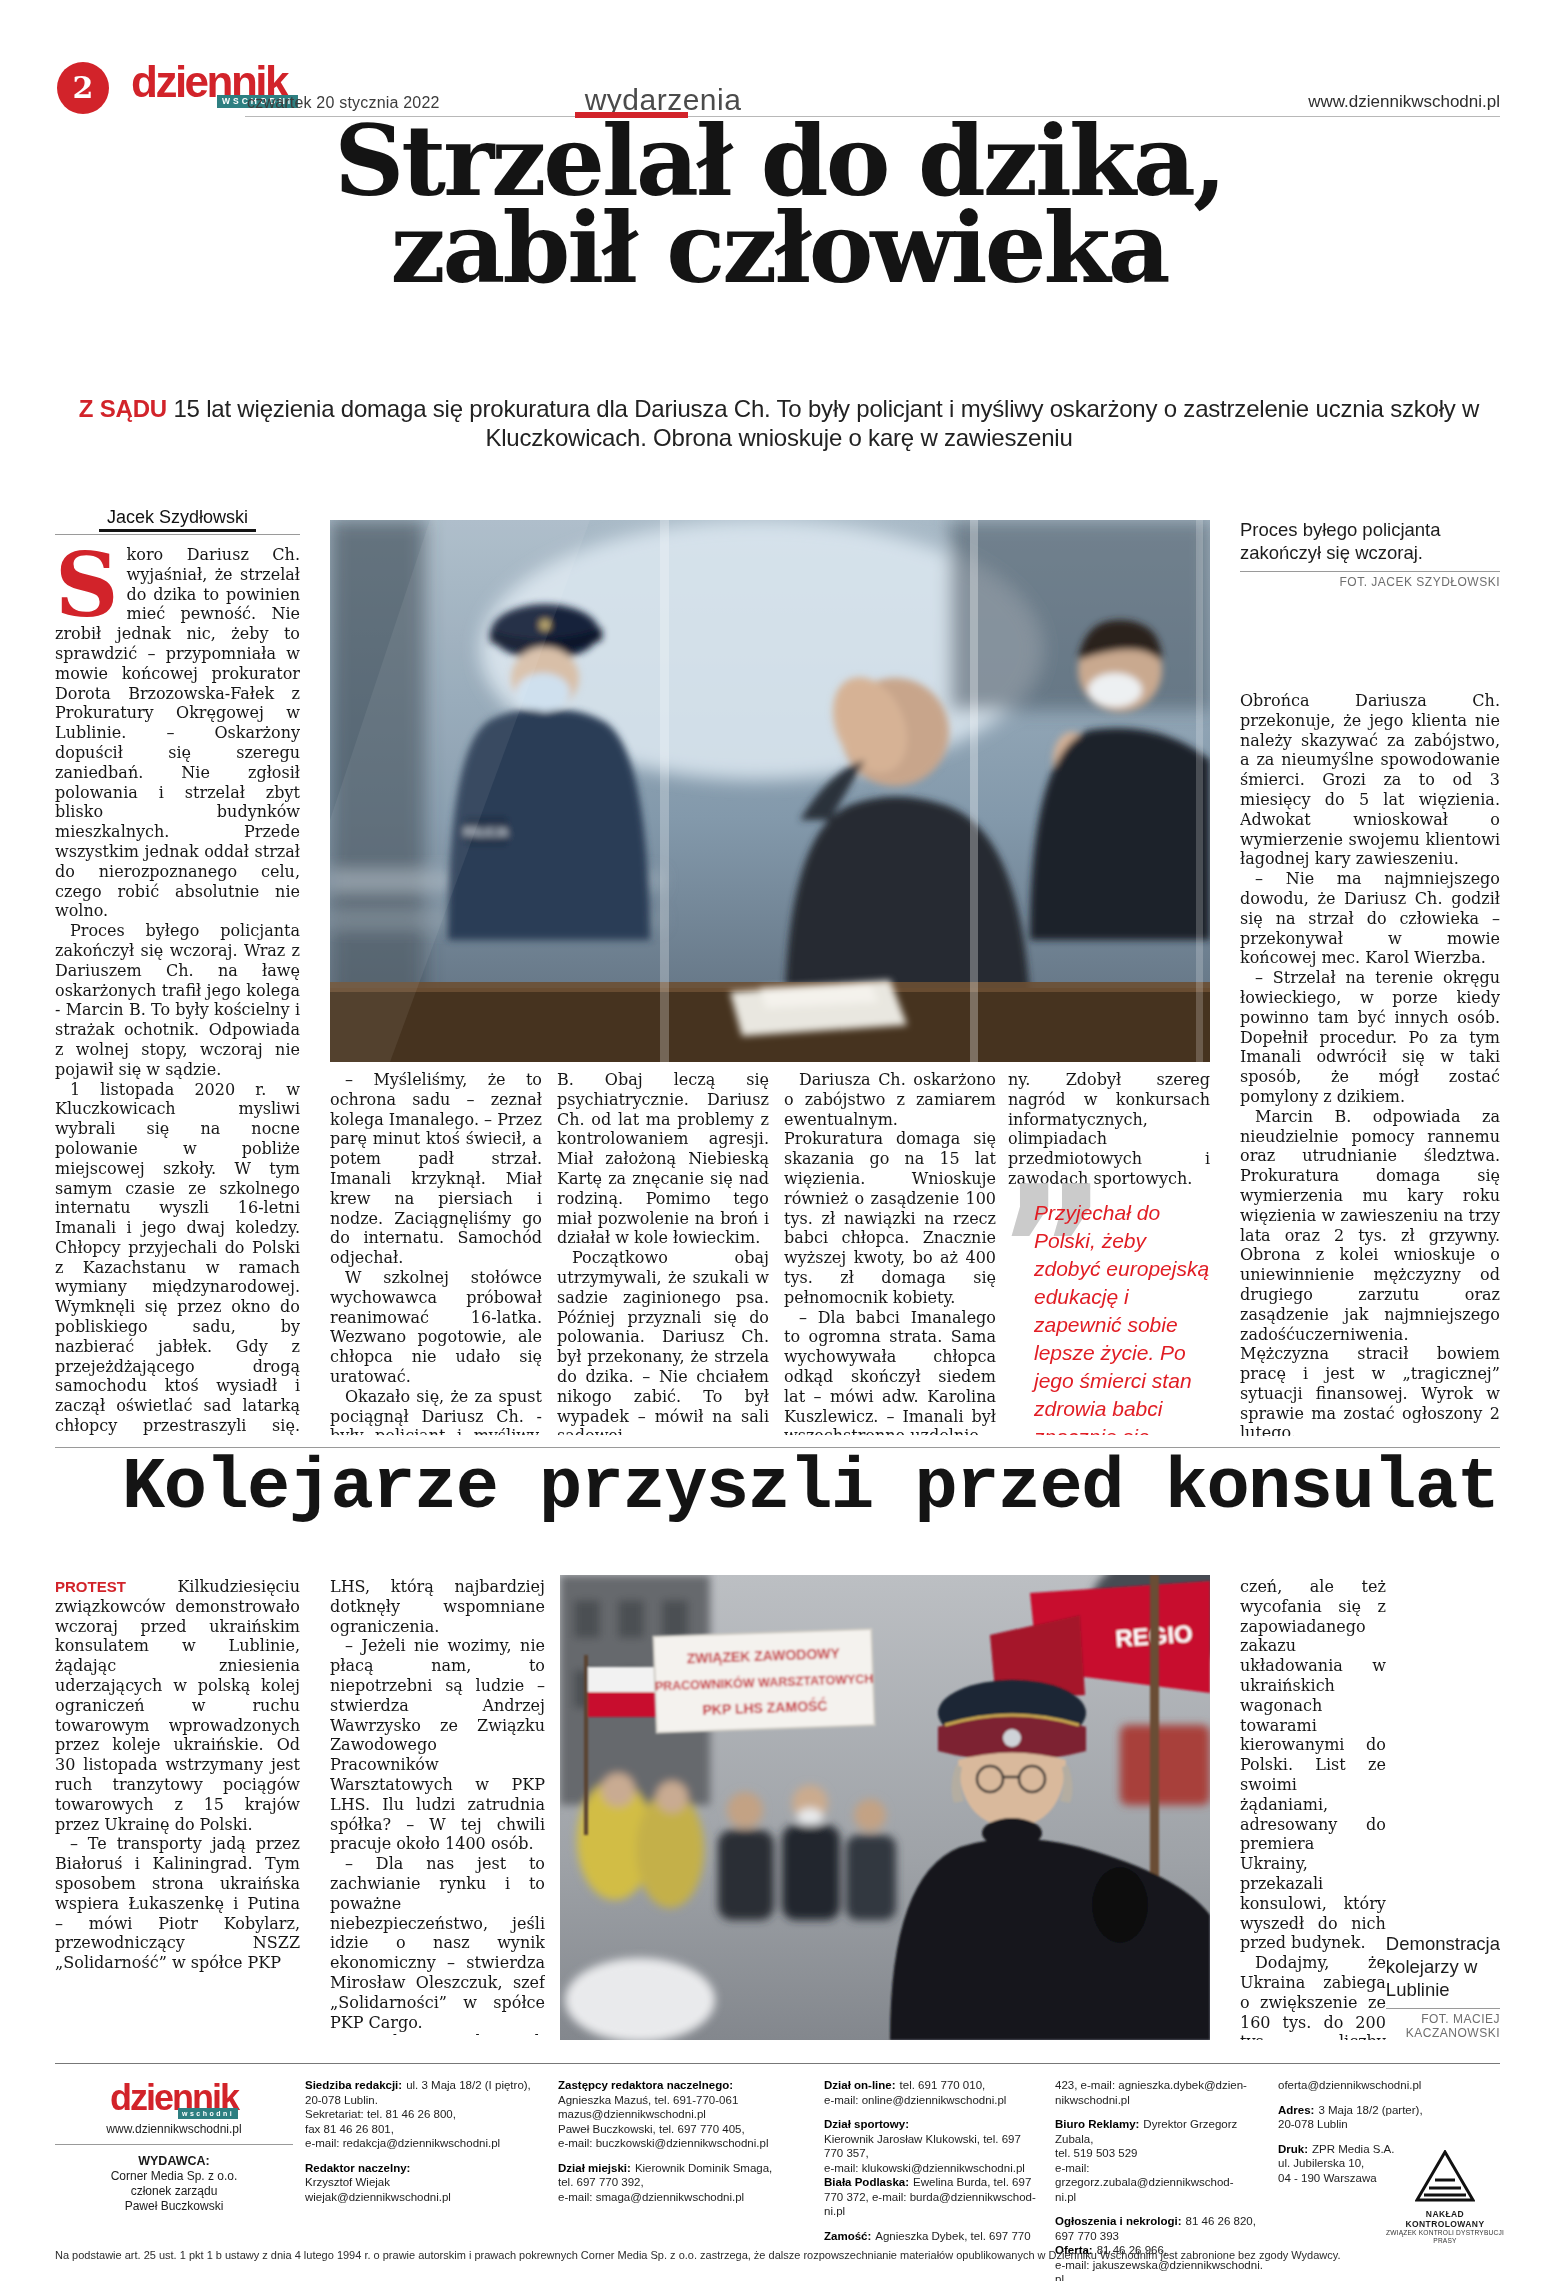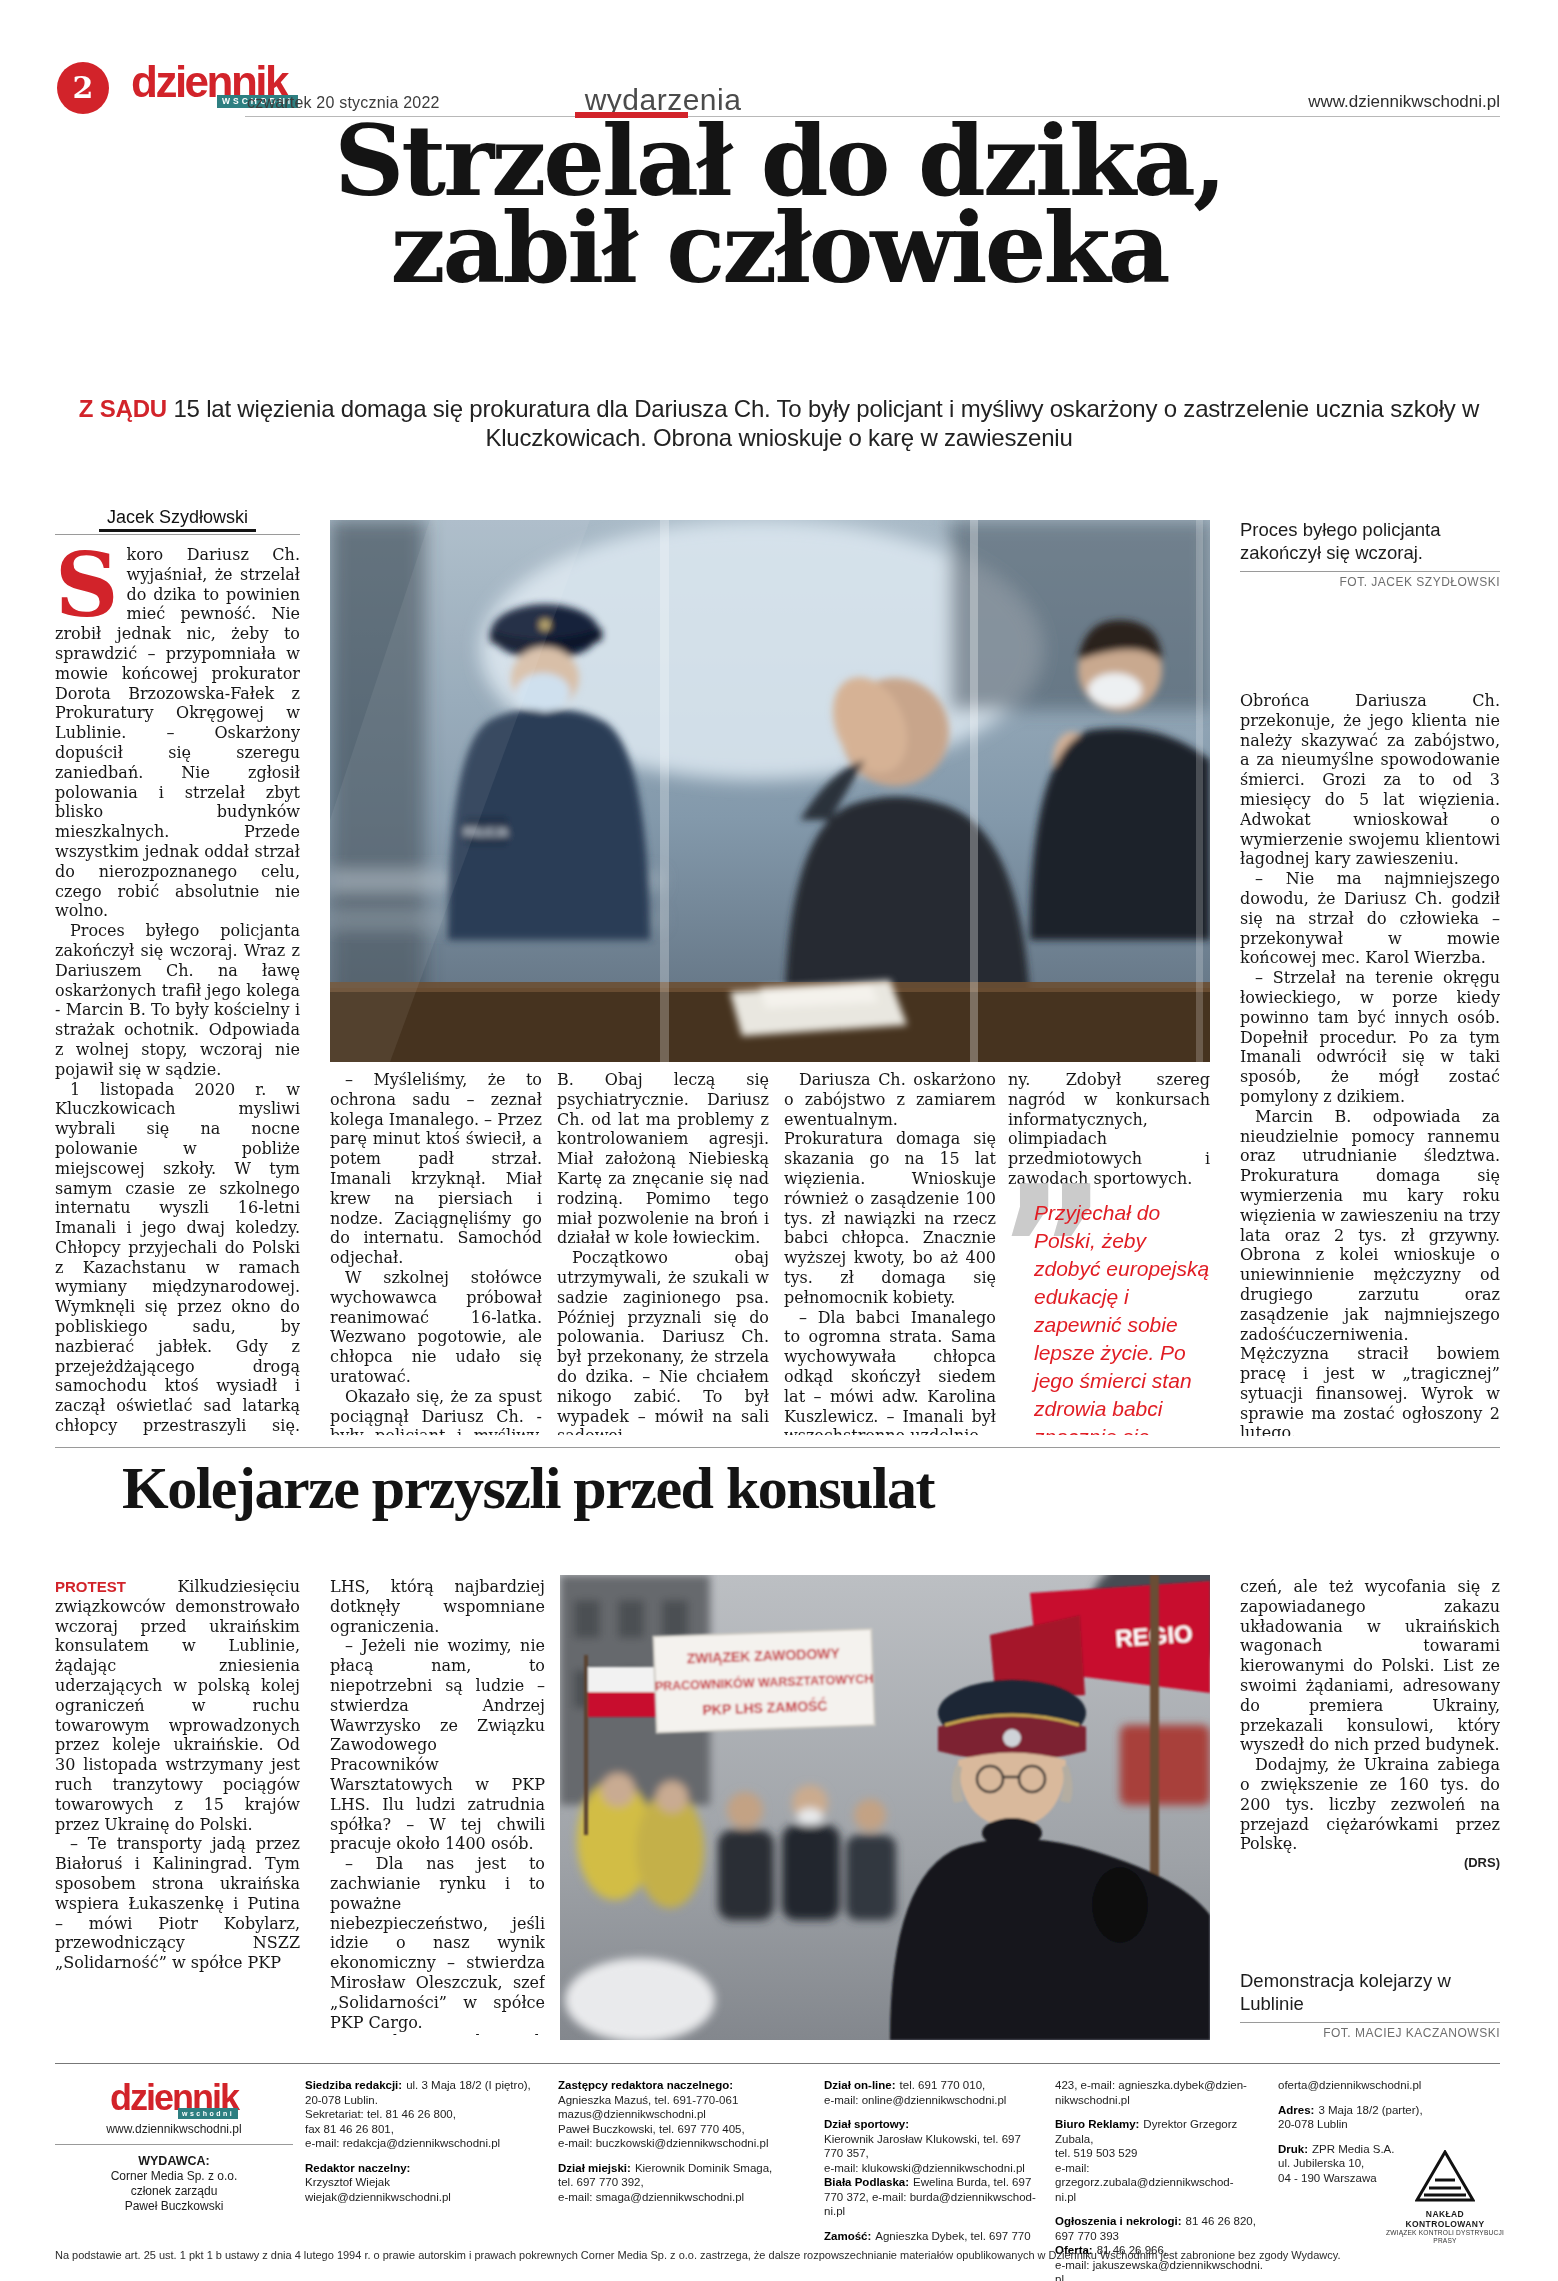--- a/index.html
+++ b/index.html
@@ -46,23 +46,23 @@
     border-bottom:1px solid #9a9a9a; }
   .capblock .credit { font-size:12px; color:#6e6e6e; text-align:right; padding-top:3px;
     letter-spacing:0.5px; }
   .pq { position:relative; margin-top:10px; padding-left:26px; }
   .pqmark { position:absolute; left:-12px; top:-36px; font:bold 170px/170px "DejaVu Sans",sans-serif;
     color:#cbcbcb; z-index:0; }
   .pqtext { position:relative; z-index:1; font:italic 21px/28px "Liberation Sans",sans-serif;
     color:#e11d24; }
   .artrule { position:absolute; left:55px; right:58px; top:1447px; height:1px; background:#9a9a9a; }
   
-  .a2-head { position:absolute; left:122px; top:1458px; font-family:Liberation Serif, serif;
-    font-weight:bold; font-size:60px; line-height:60px; letter-spacing:-1.5px; color:#141414; }
-  .a2colR { display:flex; flex-direction:column; }
+  .a2-head { position:absolute; left:122px; top:1458px; font-family:Liberation Mono, monospace;
+    font-weight:bold; font-size:72px; line-height:60px; letter-spacing:-1.5px; color:#141414; }
+  .a2colR { display:flex; flex-direction:row; }
   .sig { text-align:right; font:bold 13px/18px "Liberation Sans",sans-serif; color:#222; }
   
   .frule { position:absolute; left:55px; right:58px; top:2063px; height:1px; background:#777; }
   .fblock { position:absolute; top:2078px; font-size:11.5px; line-height:14.5px; color:#222; }
   .fl b { color:#000;text-align:right; }
   .fl b:not(:empty) { margin-right:4px; }
   .fl { min-height:14.5px; }
   .gap { margin-top:10px; }
   .flogo { position:absolute; left:55px; top:2080px; width:238px; text-align:center; }
   .flogo .logo2 { position:relative; display:inline-block; font:bold 36px/36px "Liberation Sans",sans-serif;

